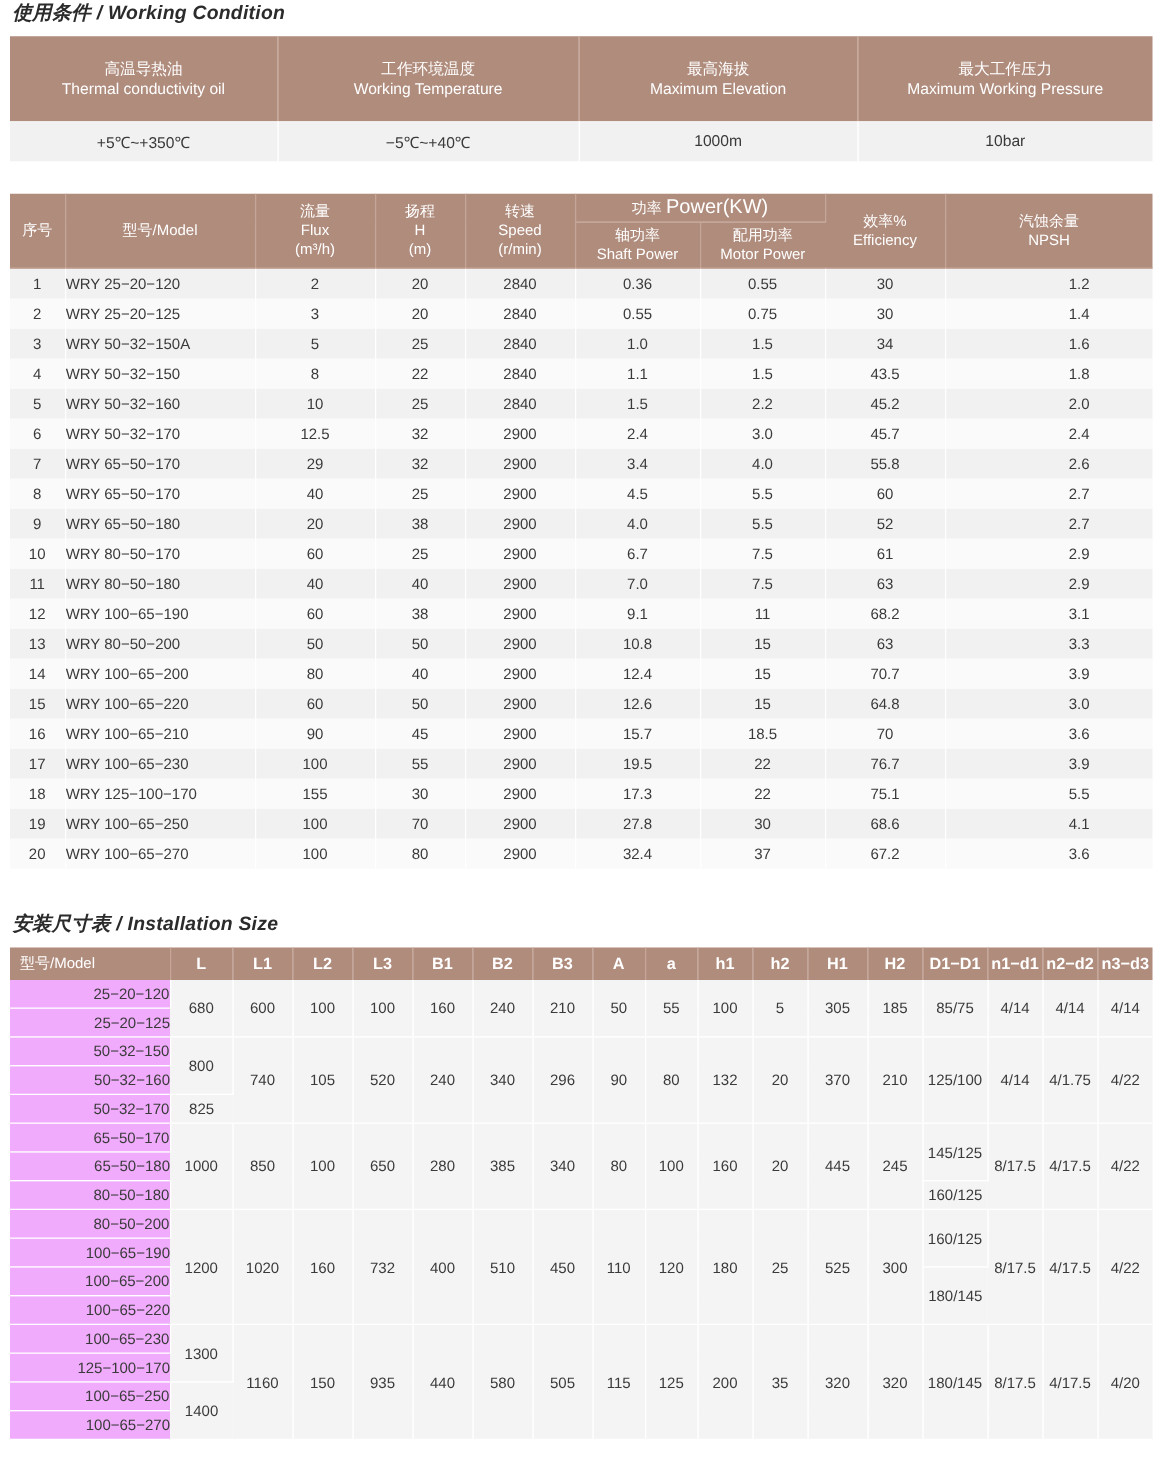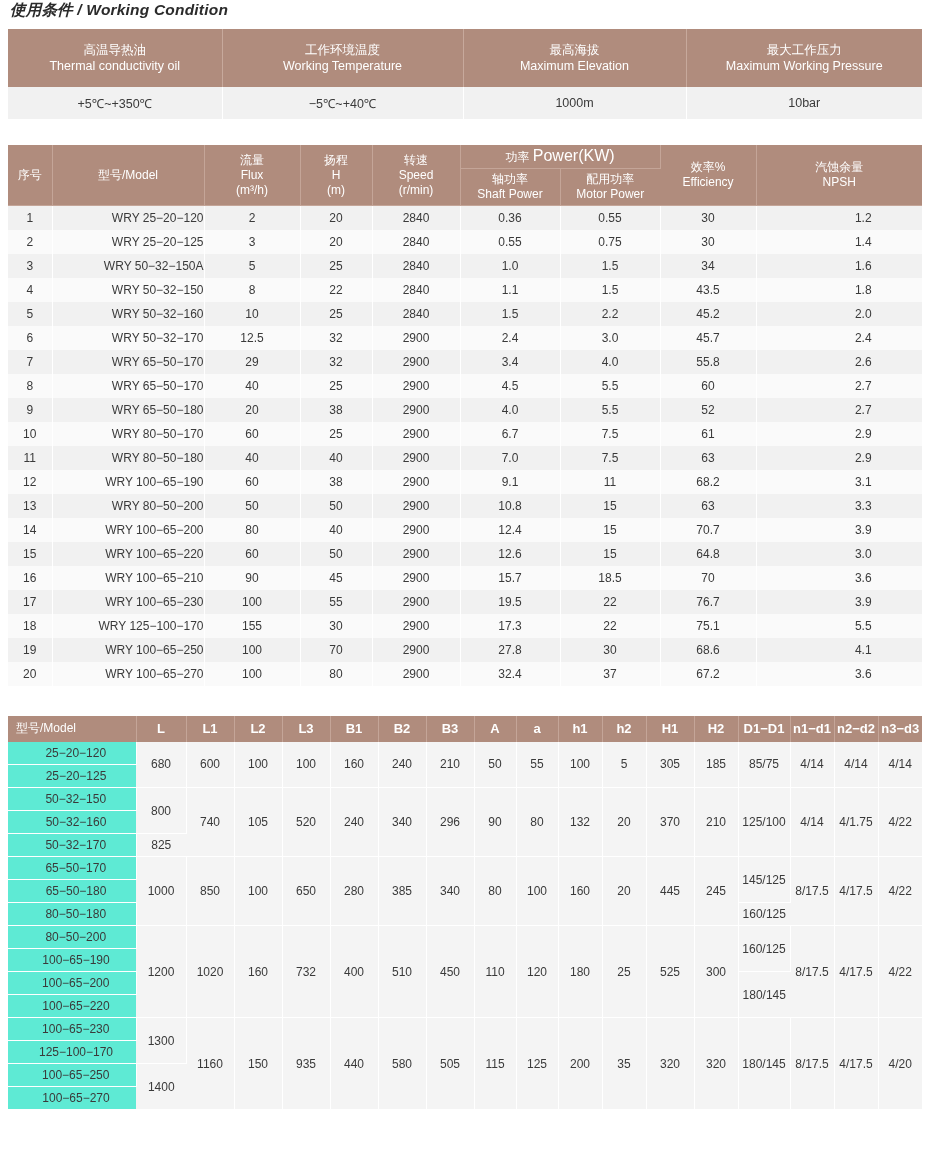--- a/index.html
+++ b/index.html
@@ -29,21 +29,21 @@
   .wc-table { width: 914px; margin-bottom: 26px; }
   .wc-table th {
     background: #b08c7d;
     color: #ffffff;
     font-weight: normal;
     font-size: 12.5px;
     line-height: 16px;
     padding: 10px 4px;
     text-align: center;
     border-right: 1px solid #c7a99c;
-    height: 58px;
+    height: 68px;
     vertical-align: middle;
   }
   .wc-table th:last-child { border-right: none; }
   .wc-table td {
     background: #f1f1f1;
     text-align: center;
     font-size: 12.5px;
     height: 32px;
     color: #3a3a3a;
     border-right: 1px solid #ffffff;
@@ -68,21 +68,21 @@
   .tp-table td {
     text-align: center;
     font-size: 12px;
     height: 24px;
     color: #3a3a3a;
     border-right: 1px solid #ffffff;
   }
   .tp-table td:last-child { border-right: none; padding-left: 48px; }
   .tp-table tbody tr:nth-child(odd) td { background: #f1f1f1; }
   .tp-table tbody tr:nth-child(even) td { background: #fafafa; }
-  .tp-table td.model { text-align: right; }
+  .tp-table td.model { text-align: left; }
   .pw-sub { font-size: 16px; }
 
   
   .is-table { width: 914px; margin-bottom: 8px; table-layout: fixed; }
   .is-table th {
     background: #b08c7d;
     color: #ffffff;
     font-weight: bold;
     font-size: 13px;
     text-align: center;
@@ -96,23 +96,23 @@
     text-align: center;
     font-size: 12px;
     height: 23px;
     color: #3a3a3a;
     border-right: 1px solid #ffffff;
     border-bottom: 1px solid #ffffff;
     background: #f1f1f1;
   }
   .is-table td:last-child { border-right: none; }
   .is-table td.model-cell {
-    text-align: center;
+    text-align: right;
     padding-left: 8px;
-    background: #5eead4;
+    background: #f0abfc;
   }
   .is-table td.val { background: #f4f4f4; }
 </style>
 </head>
 <body>
 
 <div class="page">
 
   <div class="section-title">
     <span>使用条件</span>
@@ -412,20 +412,24 @@
           <td>80</td>
           <td>2900</td>
           <td>32.4</td>
           <td>37</td>
           <td>67.2</td>
           <td>3.6</td>
         </tr>
       </tbody>
   </table>
 
+  <div class="section-title" style="margin-top:34px">
+    <span>安装尺寸表</span>
+    <span class="en">/ Installation Size</span>
+  </div>
 
   <table class="is-table">
     <colgroup>
       <col style="width:128px">
         <col style="width:50px">
         <col style="width:48px">
         <col style="width:48px">
       <col style="width:48px">
         <col style="width:48px">
         <col style="width:48px">

